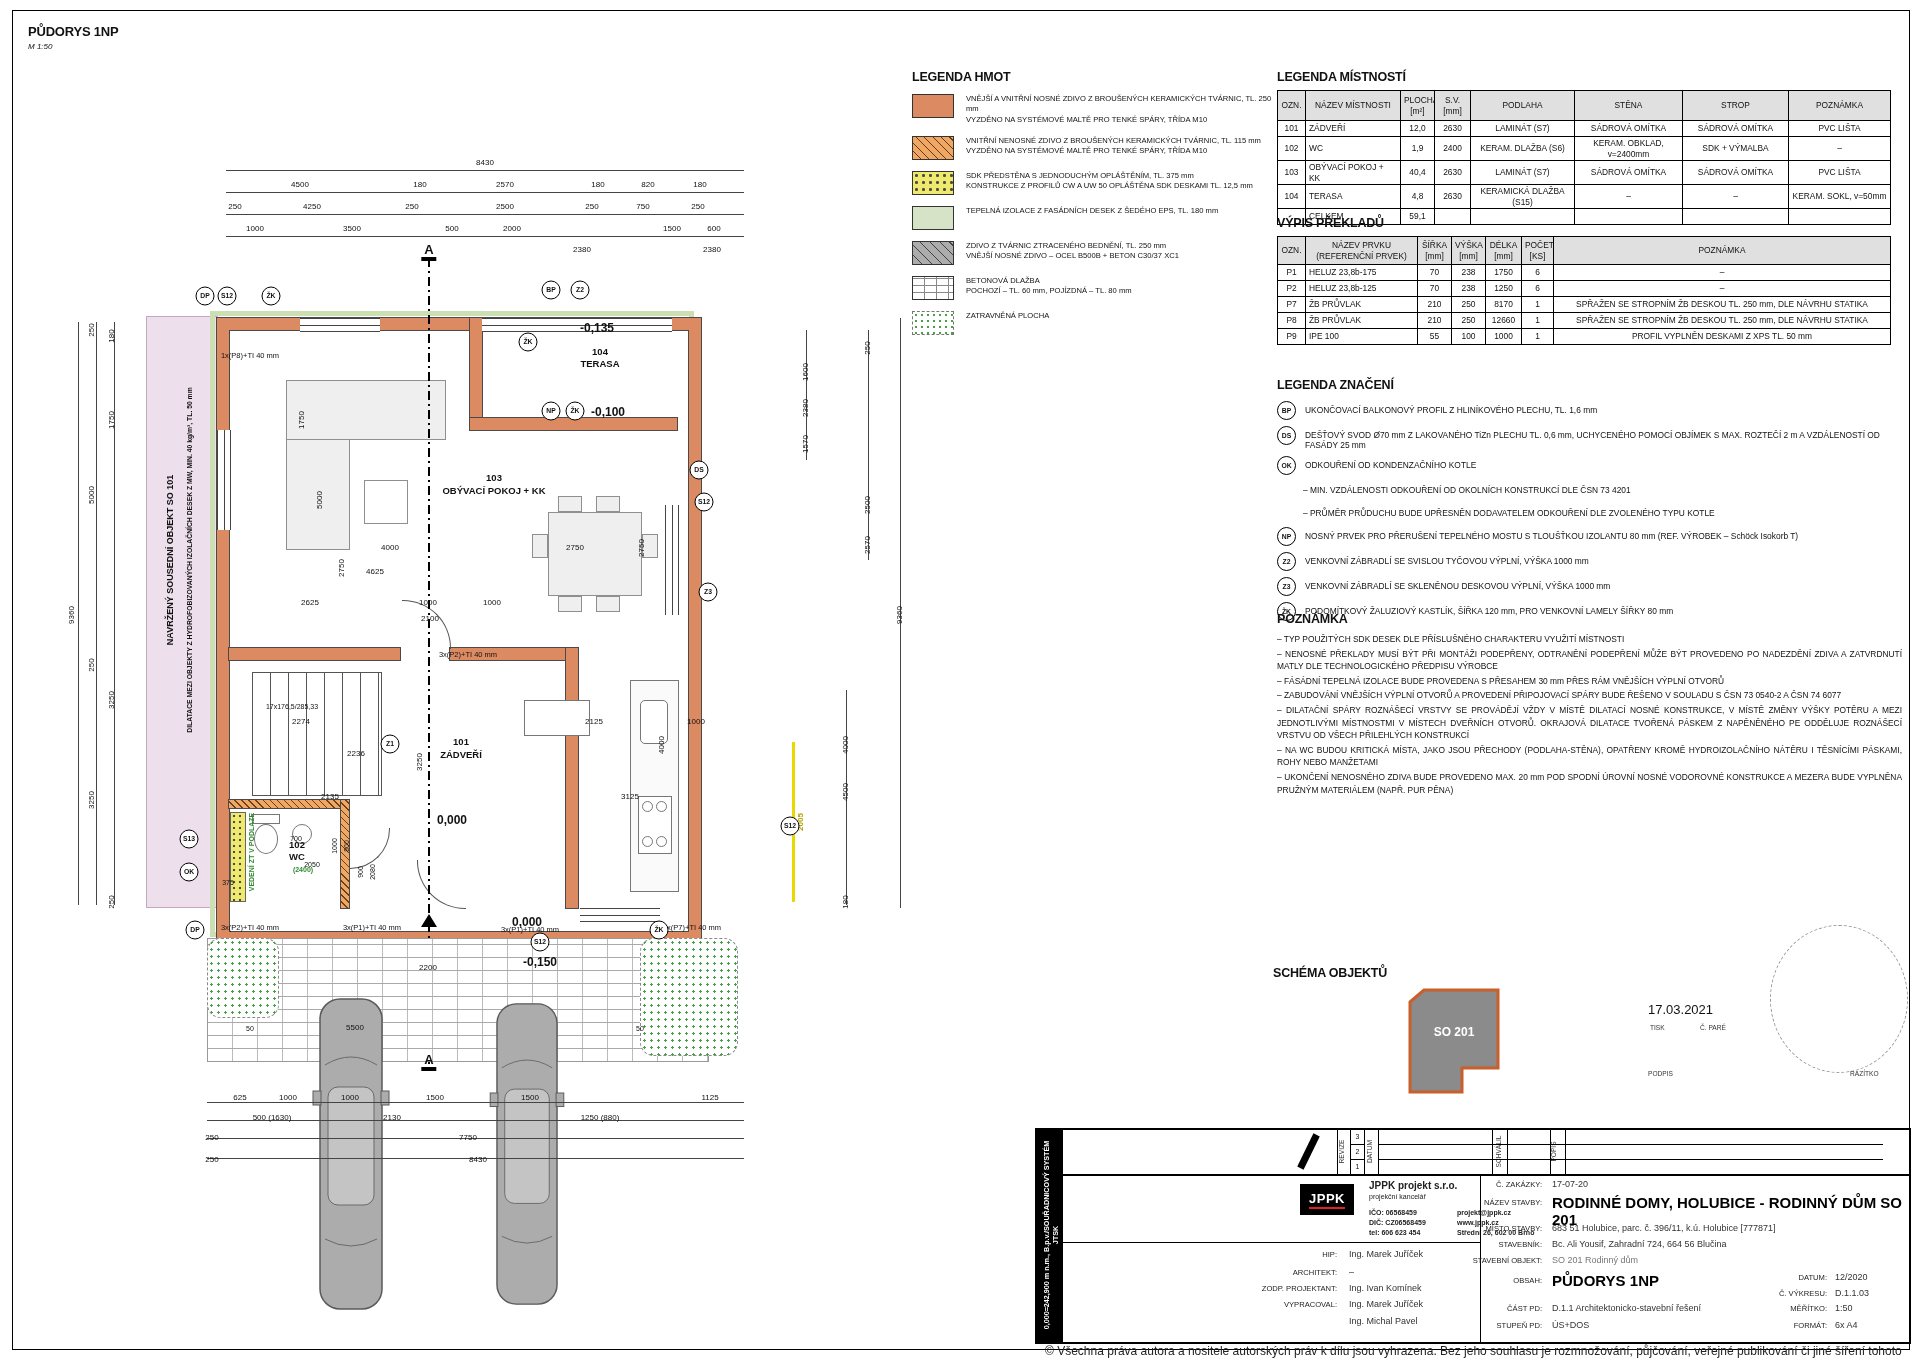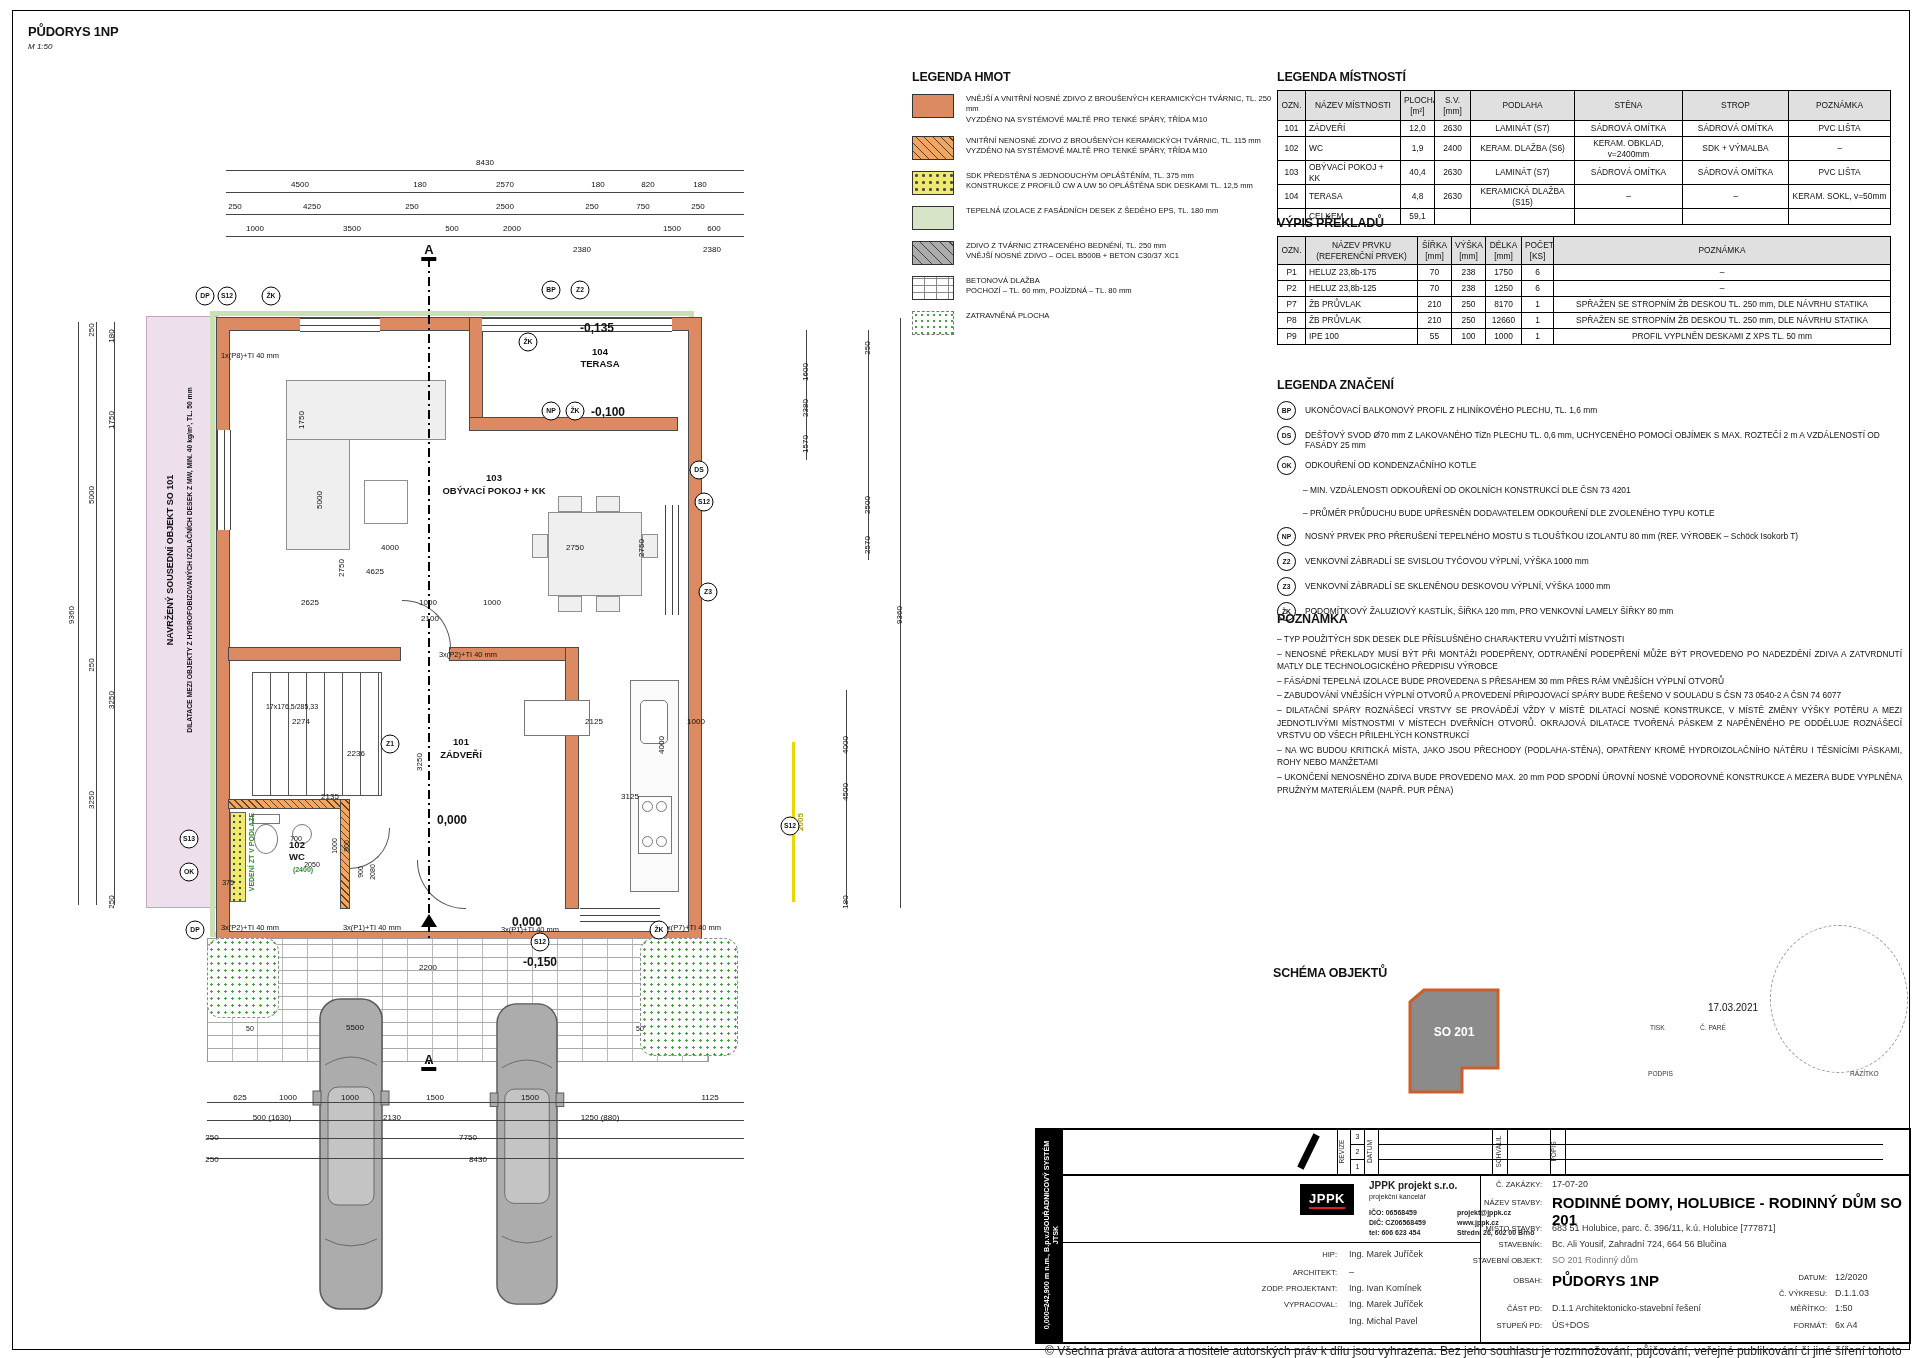--- a/index.html
+++ b/index.html
@@ -562,21 +562,21 @@
         <div class="note-line">– UKONČENÍ NENOSNÉHO ZDIVA BUDE PROVEDENO MAX. 20 mm POD SPODNÍ ÚROVNÍ NOSNÉ VODOROVNÉ KONSTRUKCE A MEZERA BUDE VYPLNĚNA PRUŽNÝM MATERIÁLEM (NAPŘ. PUR PĚNA)</div>
       </div>
   </div>
 
   <div class="abs h-sec" style="left:1273px;top:966px;">SCHÉMA OBJEKTŮ</div>
   <svg class="abs" style="left:1400px;top:980px;" width="110" height="120" viewBox="0 0 110 120">
     <path d="M10 22 L24 10 H98 V88 H62 V112 H10 Z" fill="#8B8B8B" stroke="#C95F2B" stroke-width="3"></path>
     <text x="54" y="56" text-anchor="middle" fill="#fff" font-size="12" font-weight="bold" font-family="Liberation Sans, sans-serif">SO 201</text>
   </svg>
 
-  <div class="abs" style="left:1708px;top:1002px;font-size:10px;">17.03.2021</div>
+  <div class="abs" style="left:1648px;top:1002px;font-size:13px;">17.03.2021</div>
   <span class="stamp-lbl" style="left:1650px;top:1024px;">TISK</span>
   <span class="stamp-lbl" style="left:1700px;top:1024px;">Č. PARÉ</span>
   <div class="abs" style="left:1770px;top:925px;width:136px;height:146px;border:1.5px dashed #999;border-radius:50%;"></div>
   <span class="stamp-lbl" style="left:1648px;top:1070px;">PODPIS</span>
   <span class="stamp-lbl" style="left:1850px;top:1070px;">RAZÍTKO</span>
 
   <div id="tb">
     <div id="sidebar">
         <div>0,000=242,900 m n.m., B.p.v./SOUŘADNICOVÝ SYSTÉM JTSK</div>
       </div>

